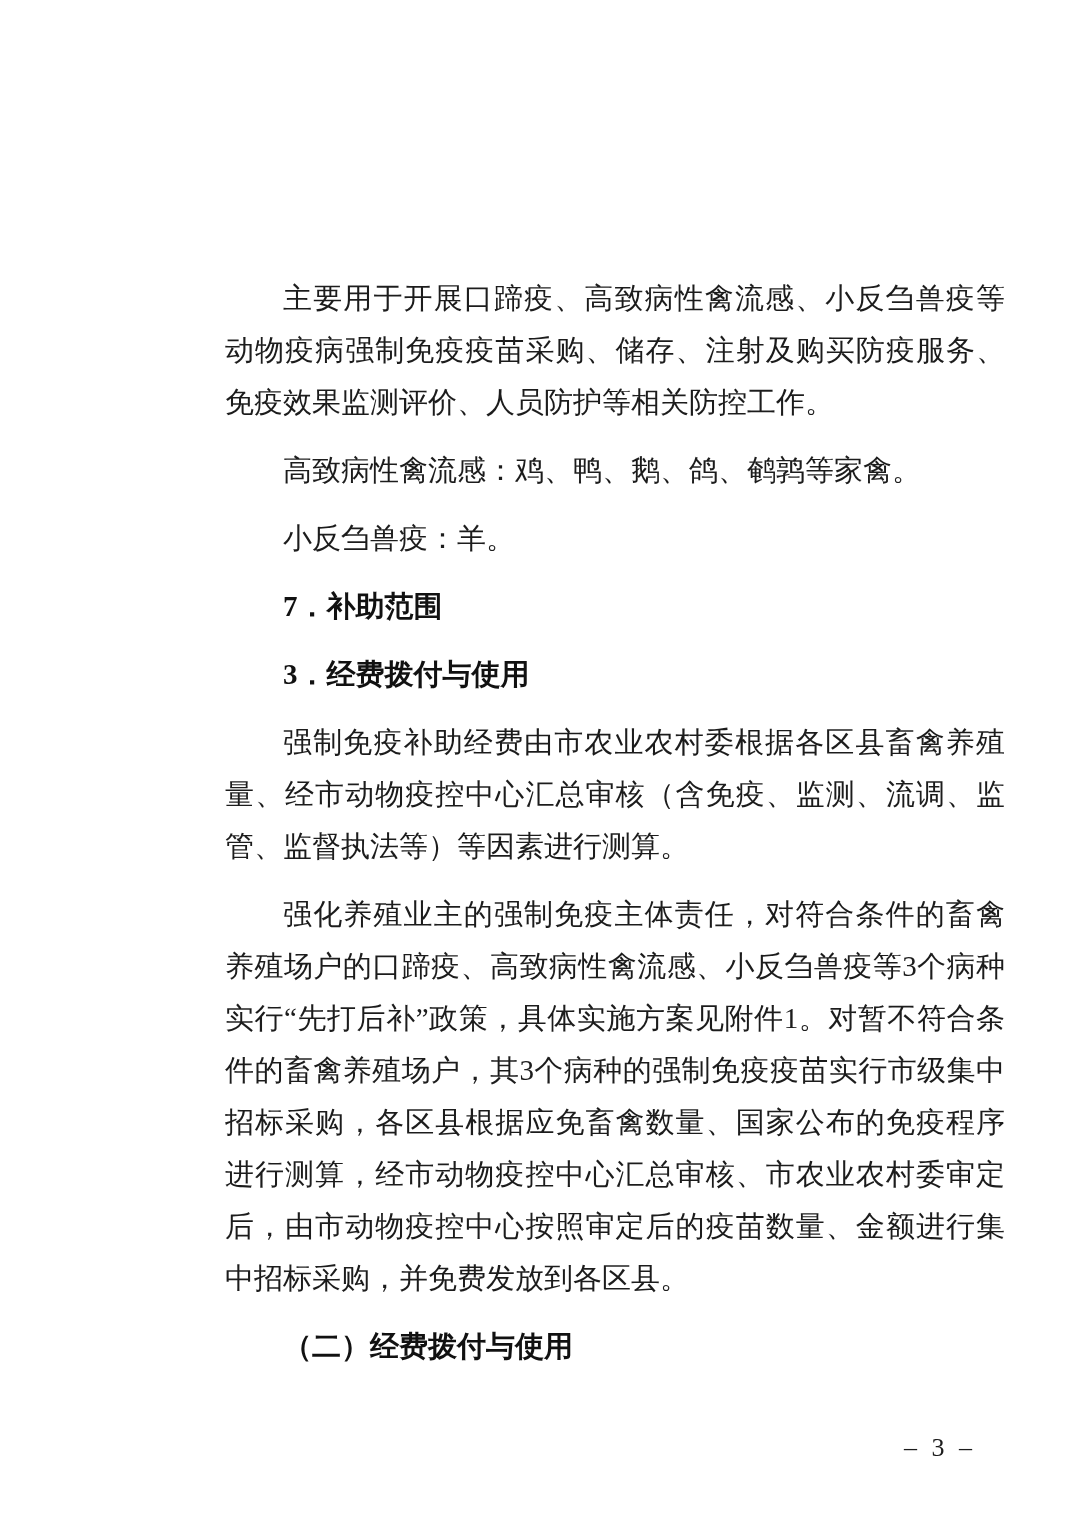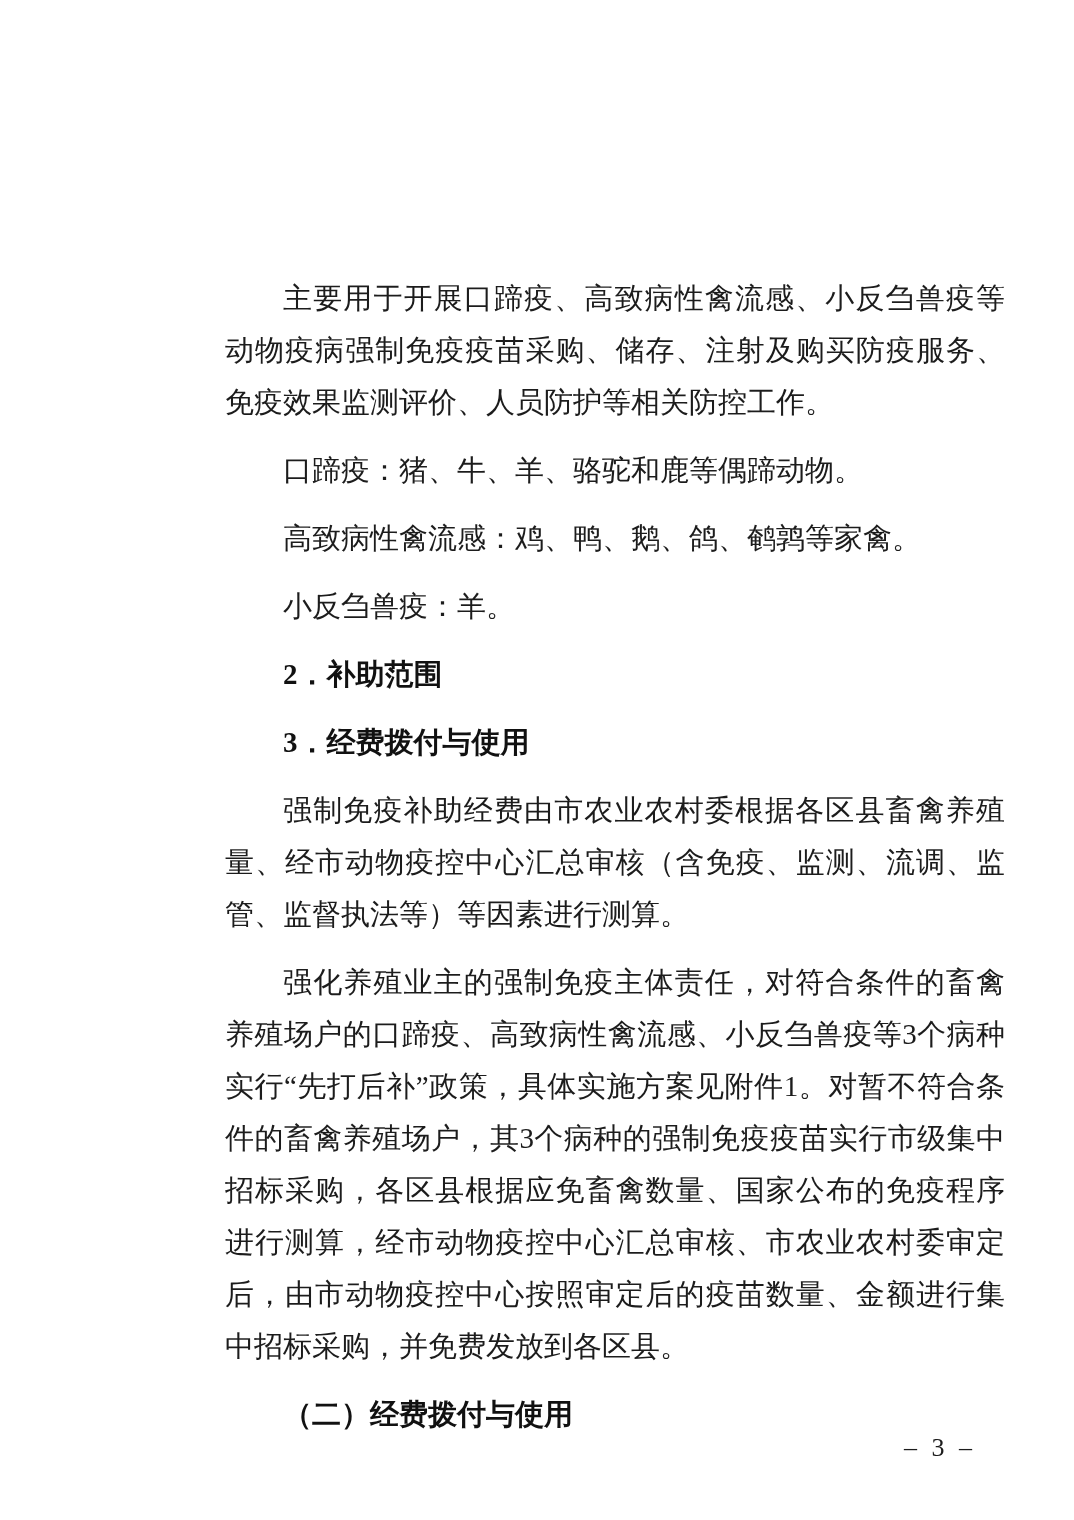--- a/index.html
+++ b/index.html
@@ -46,24 +46,23 @@
     letter-spacing: 4px;
     font-family: "Liberation Serif", "DejaVu Serif", serif;
   }
 </style>
 </head>
 <body>
 
 <div class="page">
   <div class="content">
     <p>主要用于开展口蹄疫、高致病性禽流感、小反刍兽疫等动物疫病强制免疫疫苗采购、储存、注射及购买防疫服务、免疫效果监测评价、人员防护等相关防控工作。</p>
-    <p>口蹄疫：猪、牛、羊、骆驼和鹿等偶蹄动物。</p>
     <p>高致病性禽流感：鸡、鸭、鹅、鸽、鹌鹑等家禽。</p>
     <p>小反刍兽疫：羊。</p>
-    <p class="heading">2．补助范围</p>
+    <p class="heading">7．补助范围</p>
     <p class="heading">3．经费拨付与使用</p>
     <p>强制免疫补助经费由市农业农村委根据各区县畜禽养殖量、经市动物疫控中心汇总审核（含免疫、监测、流调、监管、监督执法等）等因素进行测算。</p>
     <p>强化养殖业主的强制免疫主体责任，对符合条件的畜禽养殖场户的口蹄疫、高致病性禽流感、小反刍兽疫等3个病种实行“先打后补”政策，具体实施方案见附件1。对暂不符合条件的畜禽养殖场户，其3个病种的强制免疫疫苗实行市级集中招标采购，各区县根据应免畜禽数量、国家公布的免疫程序进行测算，经市动物疫控中心汇总审核、市农业农村委审定后，由市动物疫控中心按照审定后的疫苗数量、金额进行集中招标采购，并免费发放到各区县。</p>
     <p class="heading">（二）经费拨付与使用</p>
   </div>
 
   <div class="page-number">– 3 –</div>
 </div>
 
 </body></html>

